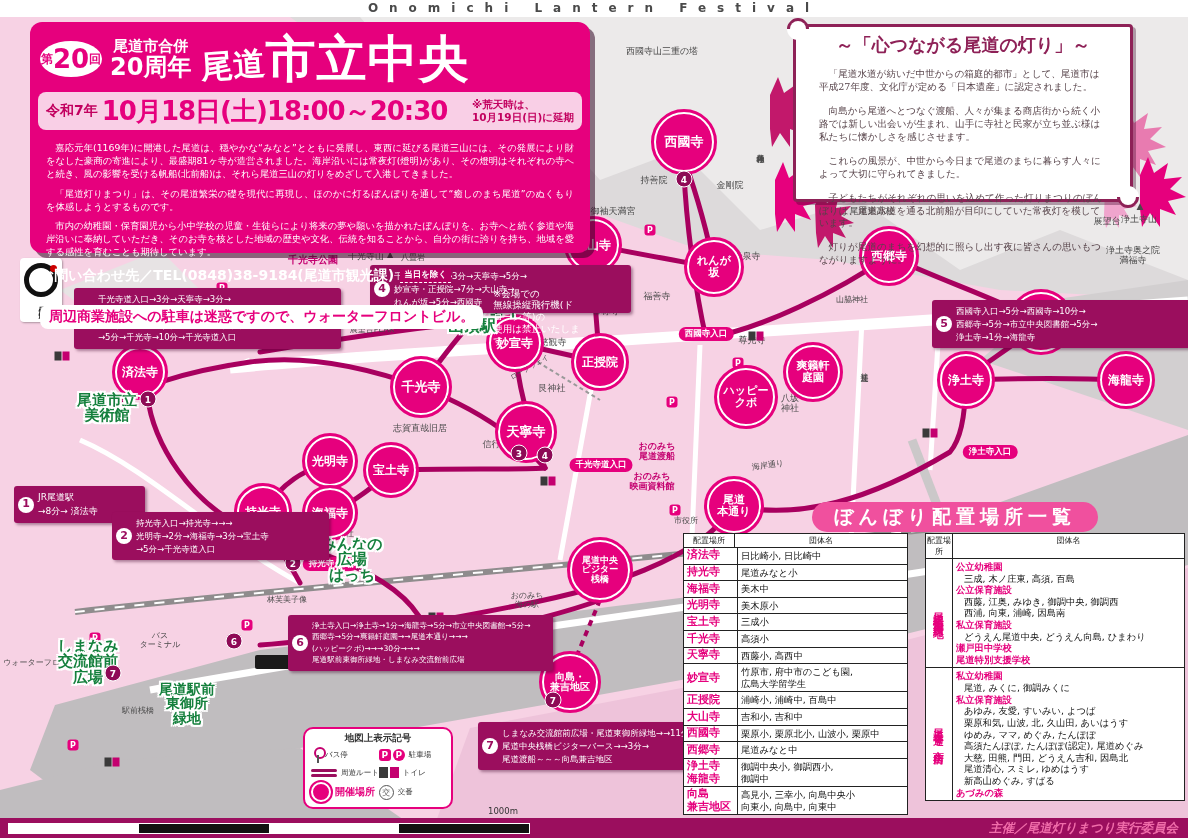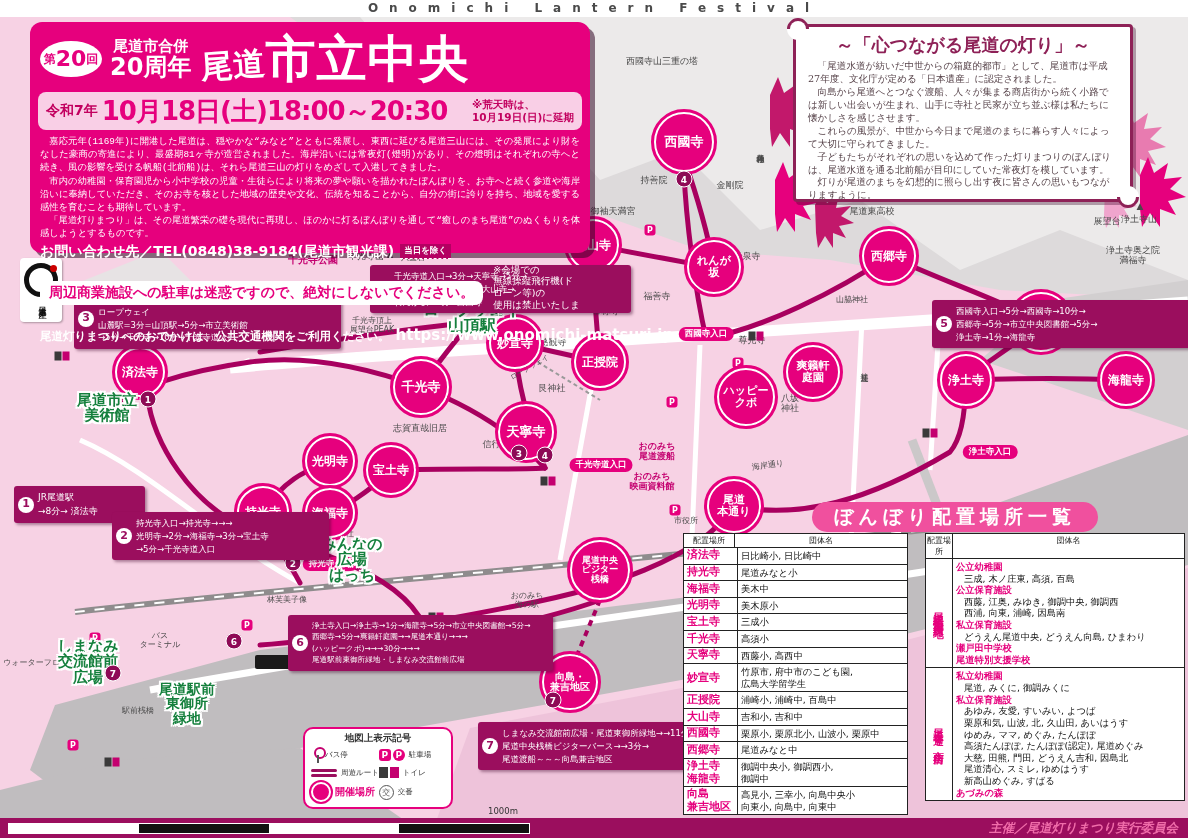--- a/index.html
+++ b/index.html
@@ -39,51 +39,51 @@
   #map-layer .tl{position:absolute;transform:translate(-50%,-50%);display:flex;gap:1px;z-index:4;}
   #map-layer .tl i{width:7px;height:9px;background:#3a3a3a;display:block;}
   #map-layer .tl i:last-child{background:#c4006f;}
   #map-layer .bld{position:absolute;background:#1a1a1a;z-index:4;}
   
   .header-panel{position:absolute;left:30px;top:22px;width:560px;height:231px;background:#e6007d;
     border-radius:12px;box-shadow:5px 5px 0 rgba(50,5,35,.55);z-index:10;color:#fff;}
   .h-row1{display:flex;align-items:center;padding:6px 8px 0 10px;height:62px;}
   .badge20{background:#fff;color:#e6007d;border-radius:50%/50%;width:62px;height:36px;display:flex;
     align-items:center;justify-content:center;font-weight:bold;flex:none;}
-  .badge20 .sm{font-size:12px;} .badge20 .bg{font-size:22px;line-height:1;}
+  .badge20 .sm{font-size:12px;} .badge20 .bg{font-size:26px;line-height:1;}
   .merger{margin-left:8px;font-weight:bold;line-height:1.1;flex:none;text-align:center;}
   .merger .l1{font-size:15px;} .merger .l2{font-size:24px;}
   .fest-title{margin-left:10px;white-space:nowrap;font-family:"DejaVu Serif","Liberation Serif",serif;
     font-weight:bold;display:flex;align-items:baseline;}
   .fest-title .pre{font-size:32px;transform:rotate(-4deg);} .fest-title .main{font-size:50px;letter-spacing:1px;}
   .h-date{margin:2px 8px 0;background:#f9cfe6;border-radius:8px;display:flex;align-items:center;
     padding:2px 8px;height:34px;}
   .h-date .era{color:#c2005f;font-weight:bold;font-size:14px;flex:none;}
   .h-date .dt{color:#e6007d;font-weight:bold;font-size:26px;letter-spacing:-1px;margin-left:4px;white-space:nowrap;}
   .h-date .note{margin-left:auto;color:#c2005f;font-weight:bold;font-size:10.5px;line-height:1.2;text-align:left;}
   .h-intro{padding:5px 10px 0;font-size:9.3px;line-height:1.42;text-align:justify;}
-  .h-intro p{margin:0;text-indent:1em;font-family:Liberation Mono, monospace;}
+  .h-intro p{margin:6px;text-indent:1em;}
   .h-contact{padding:2px 10px 0;font-size:14px;font-weight:bold;display:flex;align-items:center;gap:6px;}
   .h-contact .cnote{font-size:8.5px;background:#b40062;padding:1px 4px;border-bottom:1px dashed #fff;text-align:right;}
   .h-row5{display:flex;align-items:center;padding:3px 10px 0;gap:10px;}
   .noparking{background:#fff;color:#e6007d;font-weight:bold;font-size:14px;border-radius:8px;padding:3px 9px;white-space:nowrap;}
   .drone{font-size:9.5px;line-height:1.25;}
   .h-row6{display:flex;align-items:baseline;padding:3px 10px 0;gap:6px;white-space:nowrap;}
   .h-row6 .tr{font-size:11.5px;font-weight:bold;} .h-row6 .url{font-size:15px;font-weight:bold;}
   
   .message-box{position:absolute;left:793px;top:24px;width:340px;height:178px;background:#fff;
     border:3px solid #8e2157;border-radius:4px;z-index:9;padding:6px 12px 4px;box-sizing:border-box;
     box-shadow:3px 3px 0 rgba(60,5,40,.35);}
   .message-box:before,.message-box:after{content:"";position:absolute;width:16px;height:16px;
     border:3px solid #8e2157;border-radius:50%;background:#fff;}
   .message-box:before{left:-9px;top:-9px;border-right-color:transparent;border-bottom-color:transparent;transform:rotate(45deg);}
   .message-box:after{right:-9px;bottom:-9px;border-left-color:transparent;border-top-color:transparent;transform:rotate(45deg);}
   .mb-title{color:#8e2157;font-weight:bold;font-size:18px;text-align:center;
     font-family:"DejaVu Serif","Liberation Serif",serif;margin:0 0 3px;}
-  .mb-body p{margin:0;color:#564249;font-size:9.6px;line-height:1.35;text-indent:1em;
+  .mb-body p{margin:11px;color:#564249;font-size:9.6px;line-height:1.35;text-indent:1em;
     font-family:"DejaVu Serif","Liberation Serif",serif;}
   
   .legend{position:absolute;left:303px;top:727px;width:150px;height:82px;background:#fff;
     border:2px solid #e6007d;border-radius:10px;z-index:10;padding:3px 6px;box-sizing:border-box;}
   .lg-title{text-align:center;color:#333;font-weight:bold;font-size:9.5px;margin-bottom:2px;}
   .lg-grid{display:grid;grid-template-columns:1fr 1fr;row-gap:4px;}
   .lg-item{display:flex;align-items:center;gap:4px;font-size:7.5px;color:#333;}
   .lg-item .cap{white-space:nowrap;}
   .lg-item .cap.big{color:#e6007d;font-weight:bold;font-size:10px;}
   .lg-busstop{width:10px;height:16px;position:relative;flex:none;}
@@ -338,21 +338,21 @@
       </div>
       <div class="lb" style="left: 654px; top: 181px; font-size: 9px; transform: translate(-50%, -50%);">
         <div>持善院</div>
       </div>
       <div class="lb" style="left: 613px; top: 212px; font-size: 9px; transform: translate(-50%, -50%);">
         <div>御袖天満宮</div>
       </div>
       <div class="lb vert" style="left: 759px; top: 148px; font-size: 8px; transform: translate(-50%, -50%);">
         <div>久保八幡神社</div>
       </div>
-      <div class="lb" style="left: 662px; top: 62px; font-size: 9px; transform: translate(-50%, -50%); font-family: Liberation Serif, serif;">
+      <div class="lb" style="left: 662px; top: 52px; font-size: 9px; transform: translate(-50%, -50%); font-family: Liberation Serif, serif;">
         <div>西國寺山三重の塔</div>
       </div>
       <div class="lb" style="left: 852px; top: 300px; font-size: 8px; transform: translate(-50%, -50%);">
         <div>山脇神社</div>
       </div>
       <div class="lb" style="left: 1107px; top: 222px; font-size: 9px; transform: translate(-50%, -50%);">
         <div>展望台</div>
       </div>
       <div class="lb" style="left: 1140px; top: 207px; font-size: 9px; transform: translate(-50%, -50%);">
         <div>▲</div>
@@ -539,38 +539,34 @@
     <div class="h-date">
       <span class="era">令和7年</span>
       <span class="dt">10月18日(土)18:00～20:30</span>
       <span class="note">
         <span>※荒天時は、</span><br>
         <span>10月19日(日)に延期</span>
       </span>
     </div>
     <div class="h-intro" id="intro-paragraphs">
         <p>嘉応元年(1169年)に開港した尾道は、穏やかな“みなと”とともに発展し、東西に延びる尾道三山には、その発展により財をなした豪商の寄進により、最盛期81ヶ寺が造営されました。海岸沿いには常夜灯(燈明)があり、その燈明はそれぞれの寺へと続き、風の影響を受ける帆船(北前船)は、それら尾道三山の灯りをめざして入港してきました。</p>
+        <p>「尾道灯りまつり」は、その尾道繁栄の礎を現代に再現し、ほのかに灯るぼんぼりを通して“癒しのまち尾道”のぬくもりを体感しようとするものです。</p>
         <p>市内の幼稚園・保育園児から小中学校の児童・生徒らにより将来の夢や願いを描かれたぼんぼりを、お寺へと続く参道や海岸沿いに奉納していただき、そのお寺を核とした地域の歴史や文化、伝統を知ることから、自分の街に誇りを持ち、地域を愛する感性を育むことも期待しています。</p>
-        <p>「尾道灯りまつり」は、その尾道繁栄の礎を現代に再現し、ほのかに灯るぼんぼりを通して“癒しのまち尾道”のぬくもりを体感しようとするものです。</p>
       </div>
     <div class="h-contact">
       <span>お問い合わせ先／TEL(0848)38-9184(尾道市観光課)</span>
       <span class="cnote">当日を除く</span>
     </div>
     <div class="h-row5">
-      <span class="noparking">周辺商業施設への駐車は迷惑ですので、絶対にしないでください。</span>
+      <span class="noparking">周辺商業施設への駐車は迷惑ですので、ウォーターフロントビル。</span>
       <span class="drone">
         <span>※会場での</span><br>
         <span>無線操縦飛行機(ドローン等)の</span><br>
         <span>使用は禁止いたします。</span>
       </span>
-    </div>
-    <div class="h-row6">
-      <span class="tr">尾道灯りまつりへのおでかけは、公共交通機関をご利用ください。</span>
-      <span class="url">https://www.onomichi-matsuri.jp</span>
     </div>
   </header>
 
   <aside class="message-box">
     <h2 class="mb-title">～「心つながる尾道の灯り」～</h2>
     <div class="mb-body" id="mb-body">
         <p>「尾道水道が紡いだ中世からの箱庭的都市」として、尾道市は平成27年度、文化庁が定める「日本遺産」に認定されました。</p>
         <p>向島から尾道へとつなぐ渡船、人々が集まる商店街から続く小路では新しい出会いが生まれ、山手に寺社と民家が立ち並ぶ様は私たちに懐かしさを感じさせます。</p>
         <p>これらの風景が、中世から今日まで尾道のまちに暮らす人々によって大切に守られてきました。</p>
         <p>子どもたちがそれぞれの思いを込めて作った灯りまつりのぼんぼりは、尾道水道を通る北前船が目印にしていた常夜灯を模しています。</p>

